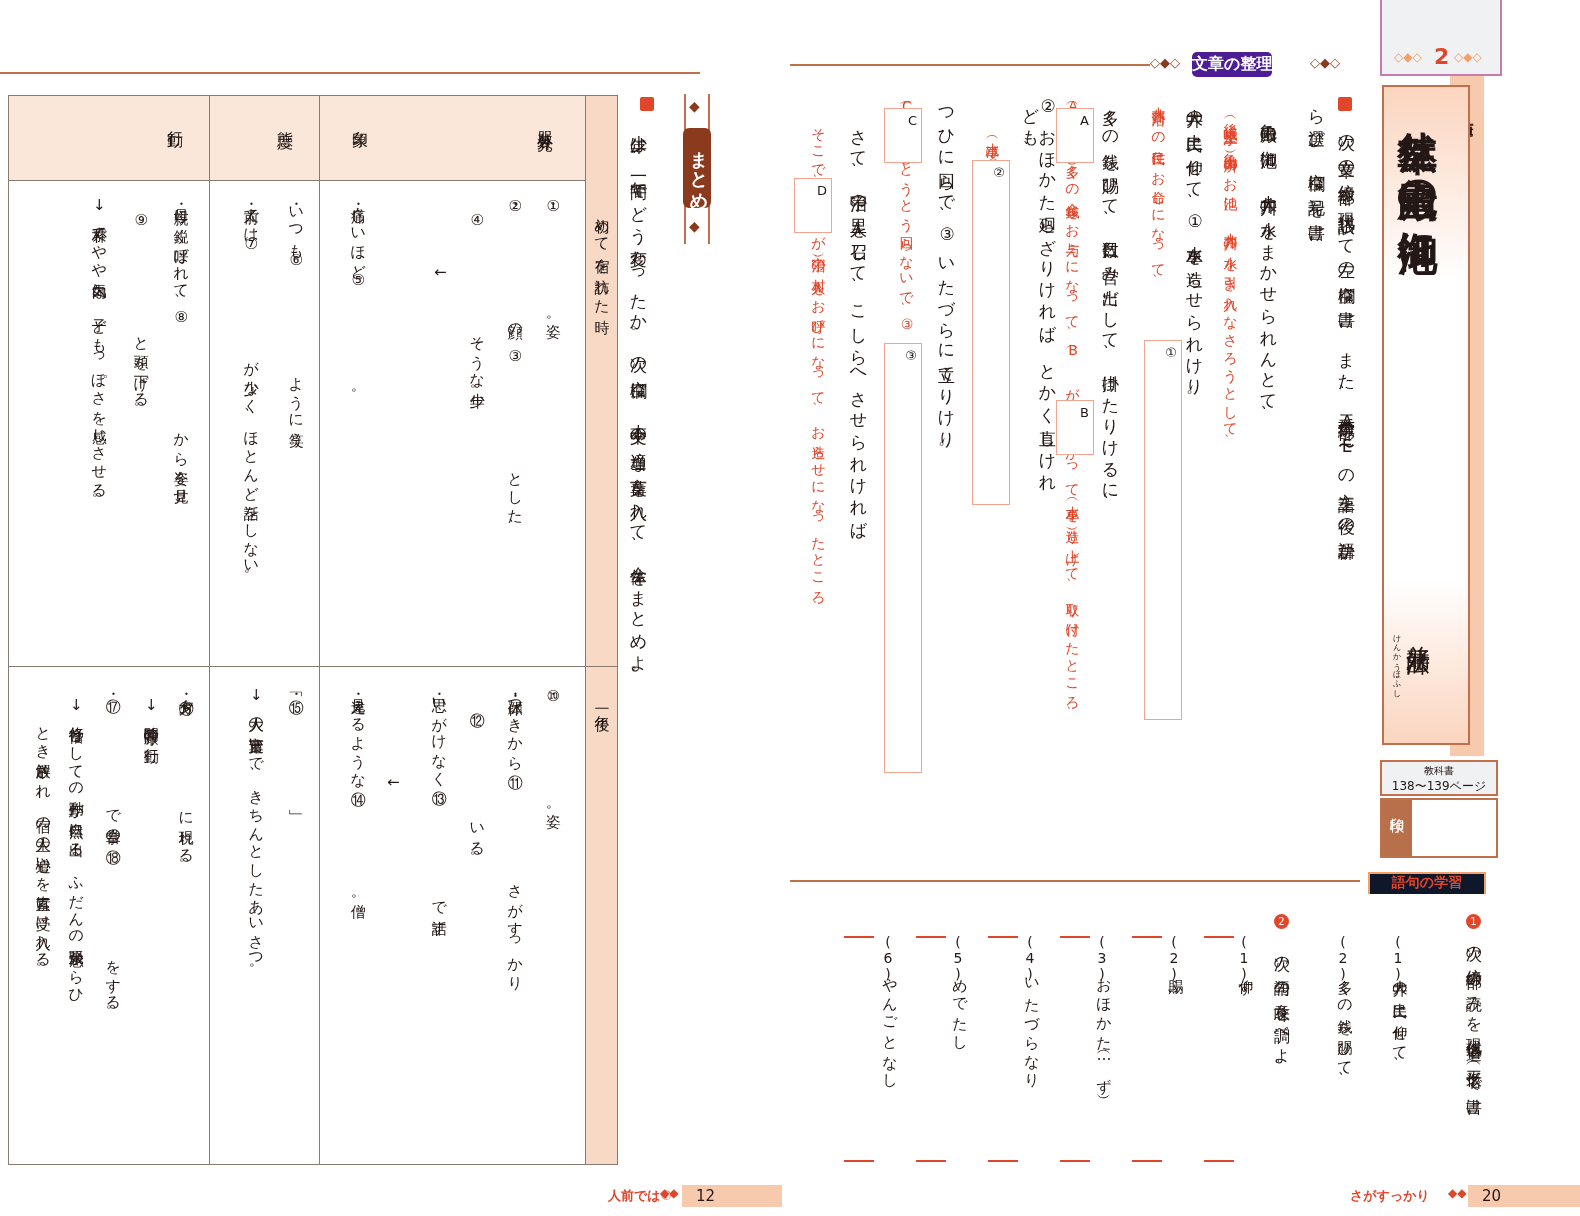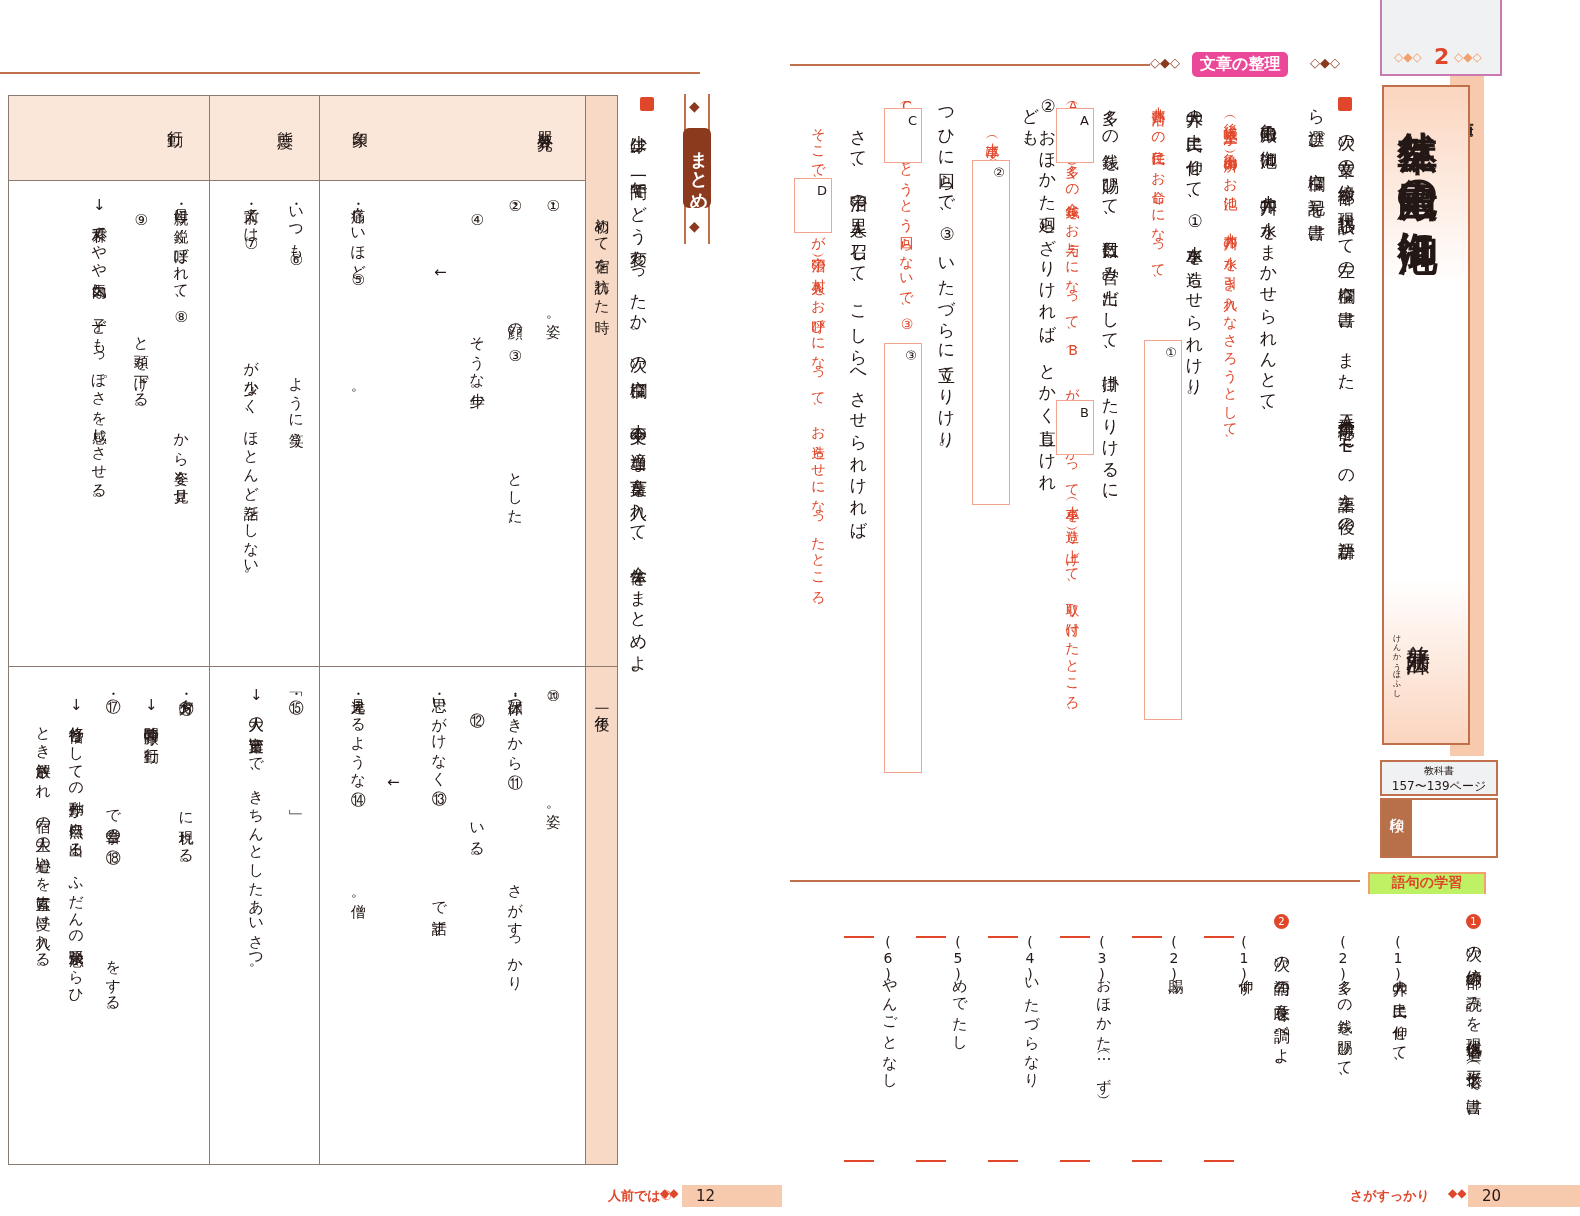--- a/index.html
+++ b/index.html
@@ -114,31 +114,31 @@
   </div>
 
   <div class="title-panel">
     <div class="abs vt" style="left:14px; top:12px; font-size:40px; font-weight:bold; letter-spacing:2px; line-height:1;">徒然草　亀山殿の御池に</div>
     <div class="abs vt" style="left:18px; top:540px; font-size:24px; letter-spacing:2px;">兼好法師</div>
     <div class="abs vt" style="left:6px; top:542px; font-size:8px;">けんかうほふし</div>
   </div>
 
   <div class="abs" style="left:590px; top:760px; width:118px; height:36px; background:#f0f1f2; border:2px solid #c0704a; text-align:center;">
     <div style="font-size:10px; margin-top:2px;">教科書</div>
-    <div style="font-size:12px;">157〜139ページ</div>
+    <div style="font-size:12px;">138〜139ページ</div>
   </div>
 
   <div class="abs" style="left:590px; top:798px; width:118px; height:60px; border:2px solid #c0704a; background:#fff;">
     <div class="abs vt" style="left:0; top:0; width:30px; height:56px; background:#b8704a; color:#fff; font-size:15px; padding:6px 6px;">検印</div>
   </div>
 
   <div class="rule" style="left:0; top:64px; width:360px;"></div>
   <div class="abs" style="left:360px; top:52px; width:210px; height:26px;">
     <span class="abs" style="left:0; top:3px; font-size:13px; color:#8b3a1e;">◇◆◇</span>
-    <span class="abs" style="left:42px; top:0; background:#ec4899; color:#fff; font-size:16px; font-weight:bold; padding:2px 8px; border-radius:5px;">文章の整理</span>
+    <span class="abs" style="left:42px; top:0; background:#4c1d95; color:#fff; font-size:16px; font-weight:bold; padding:2px 0; border-radius:5px;">文章の整理</span>
     <span class="abs" style="left:160px; top:3px; font-size:13px; color:#8b3a1e;">◇◆◇</span>
   </div>
 
   <div class="abs" style="left:548px; top:97px; width:14px; height:14px; background:#e0462a; border-radius:2px;"></div>
   <div class="abs vt body-text" style="left:548px; top:122px; height:740px;">次の文章の傍線部を現代語訳して左の空欄に書け。また、二重傍線部A〜Eの主語を後の語群か</div>
   <div class="abs vt body-text" style="left:518px; top:96px; height:740px;">ら選び、空欄に記号を書け。</div>
 
   <div class="abs vt body-text" style="left:470px; top:110px; height:600px;">亀山殿の御池に、大井川の水をまかせられんとて、</div>
   <div class="abs vt body-text red" style="left:434px; top:110px; height:600px; font-size:14px;">（後嵯峨上皇が）亀山御所のお池に、大井川の水を引き入れなさろうとして、</div>
   <div class="abs vt body-text" style="left:396px; top:96px; height:440px;">大井の土民に仰せて、①水車を造らせられけり。</div>
@@ -167,21 +167,21 @@
   <div class="ans-box" style="left:94px; top:343px; width:38px; height:430px;">
       <span class="ans-num">③</span>
     </div>
   <div class="abs vt body-text" style="left:60px; top:118px; height:460px;">さて、宇治の里人を召して、こしらへさせられければ、</div>
   <div class="abs vt body-text red" style="left:22px; top:118px; height:560px; font-size:14px;">そこで、（D が）宇治の村人をお呼びになって、お造らせになったところ、</div>
   <div class="ans-box" style="left:4px; top:178px; width:38px; height:55px;">
       <span class="ans-num">D</span>
     </div>
 
   <div class="rule" style="left:0; top:880px; width:570px;"></div>
-  <div class="abs" style="left:578px; top:872px; width:118px; height:22px; background:#bef264; border:2px solid #f2a06c; border-bottom:none; color:#e0462a; font-weight:bold; font-size:14px; text-align:center;">語句の学習</div>
+  <div class="abs" style="left:578px; top:872px; width:118px; height:22px; background:#0f172a; border:2px solid #f2a06c; border-bottom:none; color:#e0462a; font-weight:bold; font-size:14px; text-align:center;">語句の学習</div>
 
   <div class="abs" style="left:676px; top:914px; width:15px; height:15px; border-radius:50%; background:#e0462a; color:#fff; font-size:10px; text-align:center; line-height:15px;">1</div>
   <div class="abs vt body-text" style="left:676px; top:934px; height:240px; font-size:16px;">次の傍線部の読みを現代仮名遣い（平仮名）で書け。</div>
   <div class="abs vt" style="left:600px; top:934px; font-size:14px;">(1)</div>
   <div class="abs vt" style="left:600px; top:968px; font-size:15px; letter-spacing:2px;">大井の土民に仰せて、</div>
   <div class="abs vt" style="left:545px; top:934px; font-size:14px;">(2)</div>
   <div class="abs vt" style="left:545px; top:968px; font-size:15px; letter-spacing:2px;">多くの銭を賜ひて、</div>
 
   <div class="abs" style="left:484px; top:914px; width:15px; height:15px; border-radius:50%; background:#e0462a; color:#fff; font-size:10px; text-align:center; line-height:15px;">2</div>
   <div class="abs vt body-text" style="left:484px; top:944px; height:240px; font-size:16px;">次の語句の意味を調べよ。</div>

